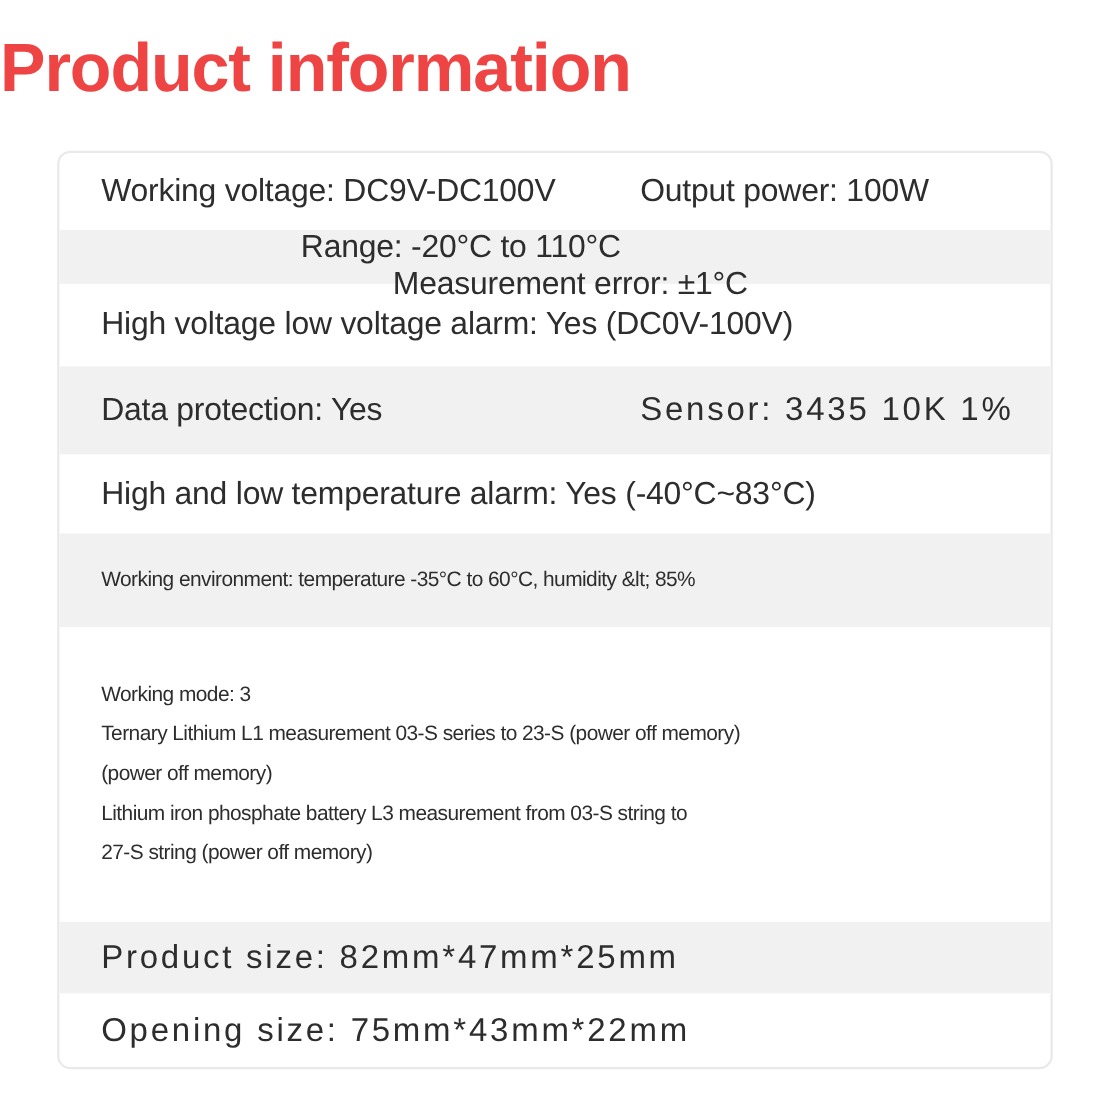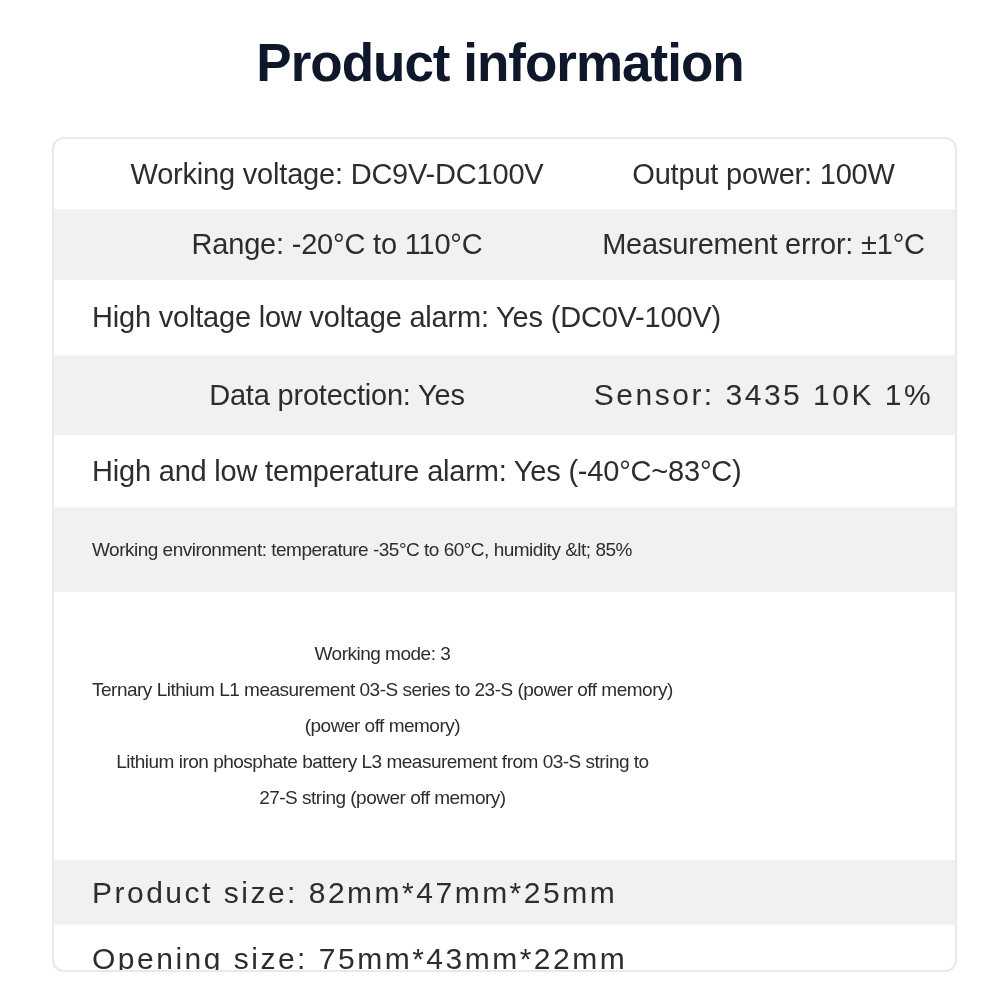--- a/index.html
+++ b/index.html
@@ -7,52 +7,50 @@
     padding: 0;
     width: 1000px;
     height: 1000px;
     background: #ffffff;
     font-family: "Liberation Sans", "DejaVu Sans", sans-serif;
     color: #2d2d2d;
     overflow: hidden;
   }
   .page-title {
     margin: 24px 0 0 0;
-    text-align: center;
-    font-size: 53px;
+    font-size: 62px;
     line-height: 78px;
     font-weight: 700;
     letter-spacing: -1px;
-    color: #0f172a;
+    color: #ef4444;
   }
   .spec-card {
     position: absolute;
     left: 52px;
     top: 137px;
     width: 905px;
     height: 835px;
     box-sizing: border-box;
     border: 2px solid #e9e9e9;
     border-radius: 12px;
     background: #ffffff;
     overflow: hidden;
-    text-align: center;
   }
   .row {
     display: flex;
     align-items: center;
     box-sizing: border-box;
     padding: 0 10px 0 38px;
     font-size: 29px;
     letter-spacing: -0.2px;
     white-space: nowrap;
   }
   .row.alt { background: #f1f1f1; }
   .r1 { height: 70px; }
-  .r2 { height: 71px; }
+  .r2 { height: 49px; flex-direction: column; }
   .r3 { height: 75px; }
   .r4 { height: 80px; }
   .r5 { height: 72px; }
   .r6 { height: 85px; }
   .r7 { height: 268px; }
   .r8 { height: 65px; }
   .r9 { height: 67px; }
   .cell-left {
     flex: none;
     width: 490px;

